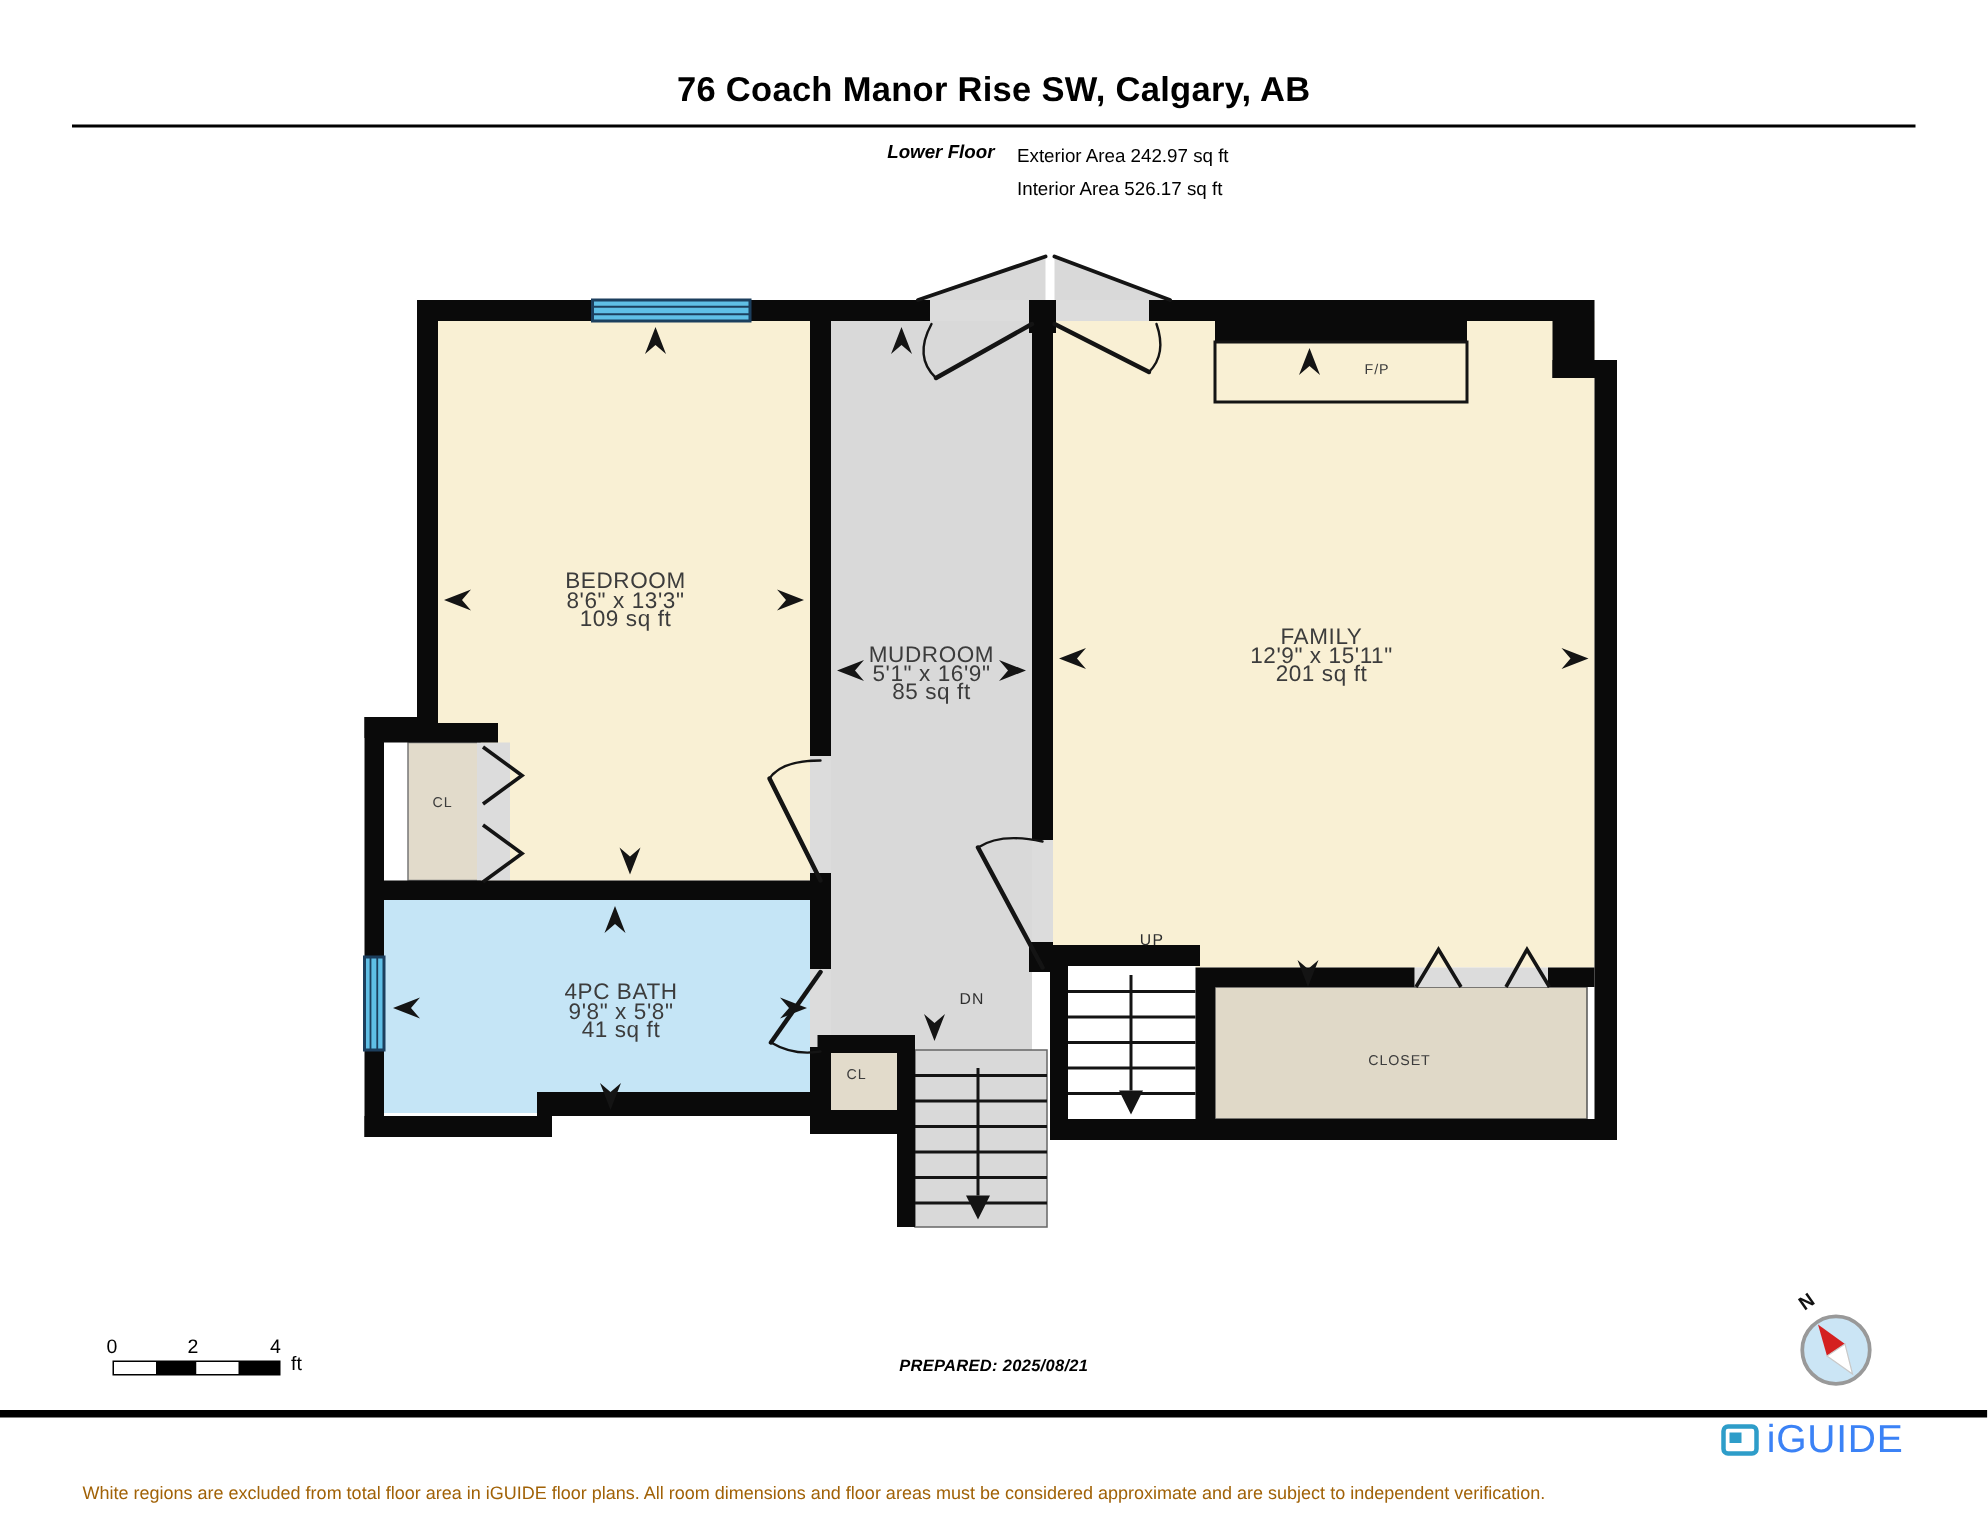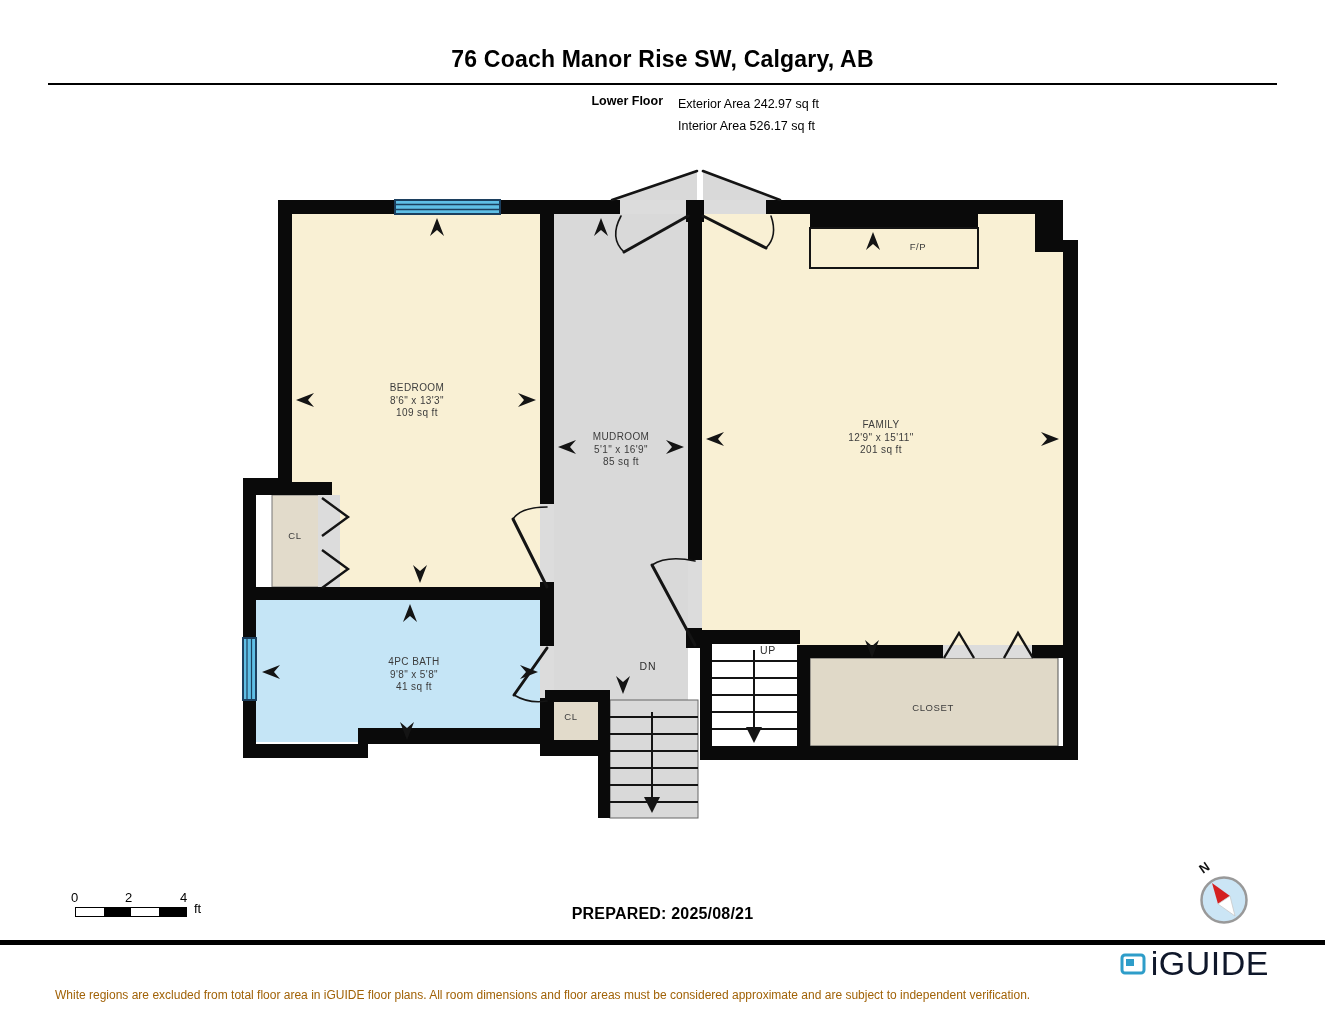--- a/index.html
+++ b/index.html
@@ -3,43 +3,43 @@
 <meta charset="utf-8">
 <style>
   html,body{margin:0;padding:0;background:#fff;}
   .page{position:relative;width:1325px;height:1024px;background:#fff;overflow:hidden;
         font-family:"Liberation Sans",sans-serif;color:#000;}
   .plan-svg{position:absolute;left:0;top:0;}
   .page-title{position:absolute;top:46px;left:0;width:100%;text-align:center;
               font-size:23px;font-weight:bold;letter-spacing:0.2px;}
   .title-rule{position:absolute;top:83px;left:48px;width:1229px;height:2px;background:#000;}
   .floor-label{position:absolute;top:94px;left:0;width:663px;text-align:right;
-               font-size:12.5px;font-weight:bold;}
+               font-size:12.5px;font-weight:bold;font-style:italic;}
   .area-block{position:absolute;top:94px;left:678px;font-size:12.5px;line-height:21.5px;}
   .room-label{position:absolute;transform:translateX(-50%);text-align:center;color:#3c3c3c;
-              font-size:10px;line-height:12.5px;letter-spacing:0.4px;white-space:nowrap;}
+              font-size:15px;line-height:12.5px;letter-spacing:0.4px;white-space:nowrap;}
   .tag-label{position:absolute;transform:translateX(-50%);color:#3c3c3c;font-size:9.5px;
              letter-spacing:0.6px;white-space:nowrap;}
   .updn-label{position:absolute;transform:translateX(-50%);color:#2e2e2e;font-size:10.5px;
               letter-spacing:0.8px;white-space:nowrap;}
   .scalebar{position:absolute;left:75px;top:890px;width:140px;height:34px;font-size:13px;}
   .scalebar .t0{position:absolute;left:-4px;top:0;}
   .scalebar .t1{position:absolute;left:50px;top:0;}
   .scalebar .t2{position:absolute;left:105px;top:0;}
   .scalebar .bar{position:absolute;left:0;top:17px;width:110px;height:8px;
                  border:1.5px solid #000;display:flex;}
   .scalebar .bar span{flex:1 1 25%;}
   .seg-w{background:#fff;} .seg-b{background:#000;}
   .scalebar .unit{position:absolute;left:119px;top:11px;}
   .prepared{position:absolute;top:905px;left:0;width:100%;text-align:center;
-            font-size:16px;font-weight:bold;letter-spacing:0.2px;}
+            font-size:11px;font-weight:bold;letter-spacing:0.2px;font-style:italic;}
   .footer-rule{position:absolute;top:940px;left:0;width:1325px;height:5px;background:#000;}
   .disclaimer{position:absolute;top:952px;left:55px;font-size:12px;color:#a16207;margin-top:36px;}
   .brand{position:absolute;top:944px;right:56px;display:flex;align-items:center;gap:5px;
-         color:#0f172a;font-size:34px;letter-spacing:0.5px;}
+         color:#3b82f6;font-size:26px;letter-spacing:0.5px;}
 </style>
 </head>
 <body>
 
 <div class="page">
 
   <div class="page-title">76 Coach Manor Rise SW, Calgary, AB</div>
   <div class="title-rule"></div>
   <div class="floor-label">Lower Floor</div>
   <div class="area-block">
@@ -219,21 +219,21 @@
   </div>
   <div class="room-label" style="left:414px;top:656px;">
     <span style="display:block">4PC BATH</span>
     <span style="display:block">9'8" x 5'8"</span>
     <span style="display:block">41 sq ft</span>
   </div>
   <div class="tag-label" style="left:295px;top:530px;">CL</div>
   <div class="tag-label" style="left:571px;top:711px;">CL</div>
   <div class="tag-label" style="left:933px;top:702px;">CLOSET</div>
   <div class="tag-label" style="left:893px;top:241px;margin-left:25px;">F/P</div>
-  <div class="updn-label" style="left:768px;top:644px;">UP</div>
+  <div class="updn-label" style="left:768px;top:621px;">UP</div>
   <div class="updn-label" style="left:648px;top:660px;">DN</div>
 
   <div class="scalebar">
     <span class="t0">0</span>
     <span class="t1">2</span>
     <span class="t2">4</span>
     <div class="bar">
       <span class="seg-w"></span>
         <span class="seg-b"></span>
         <span class="seg-w"></span>

